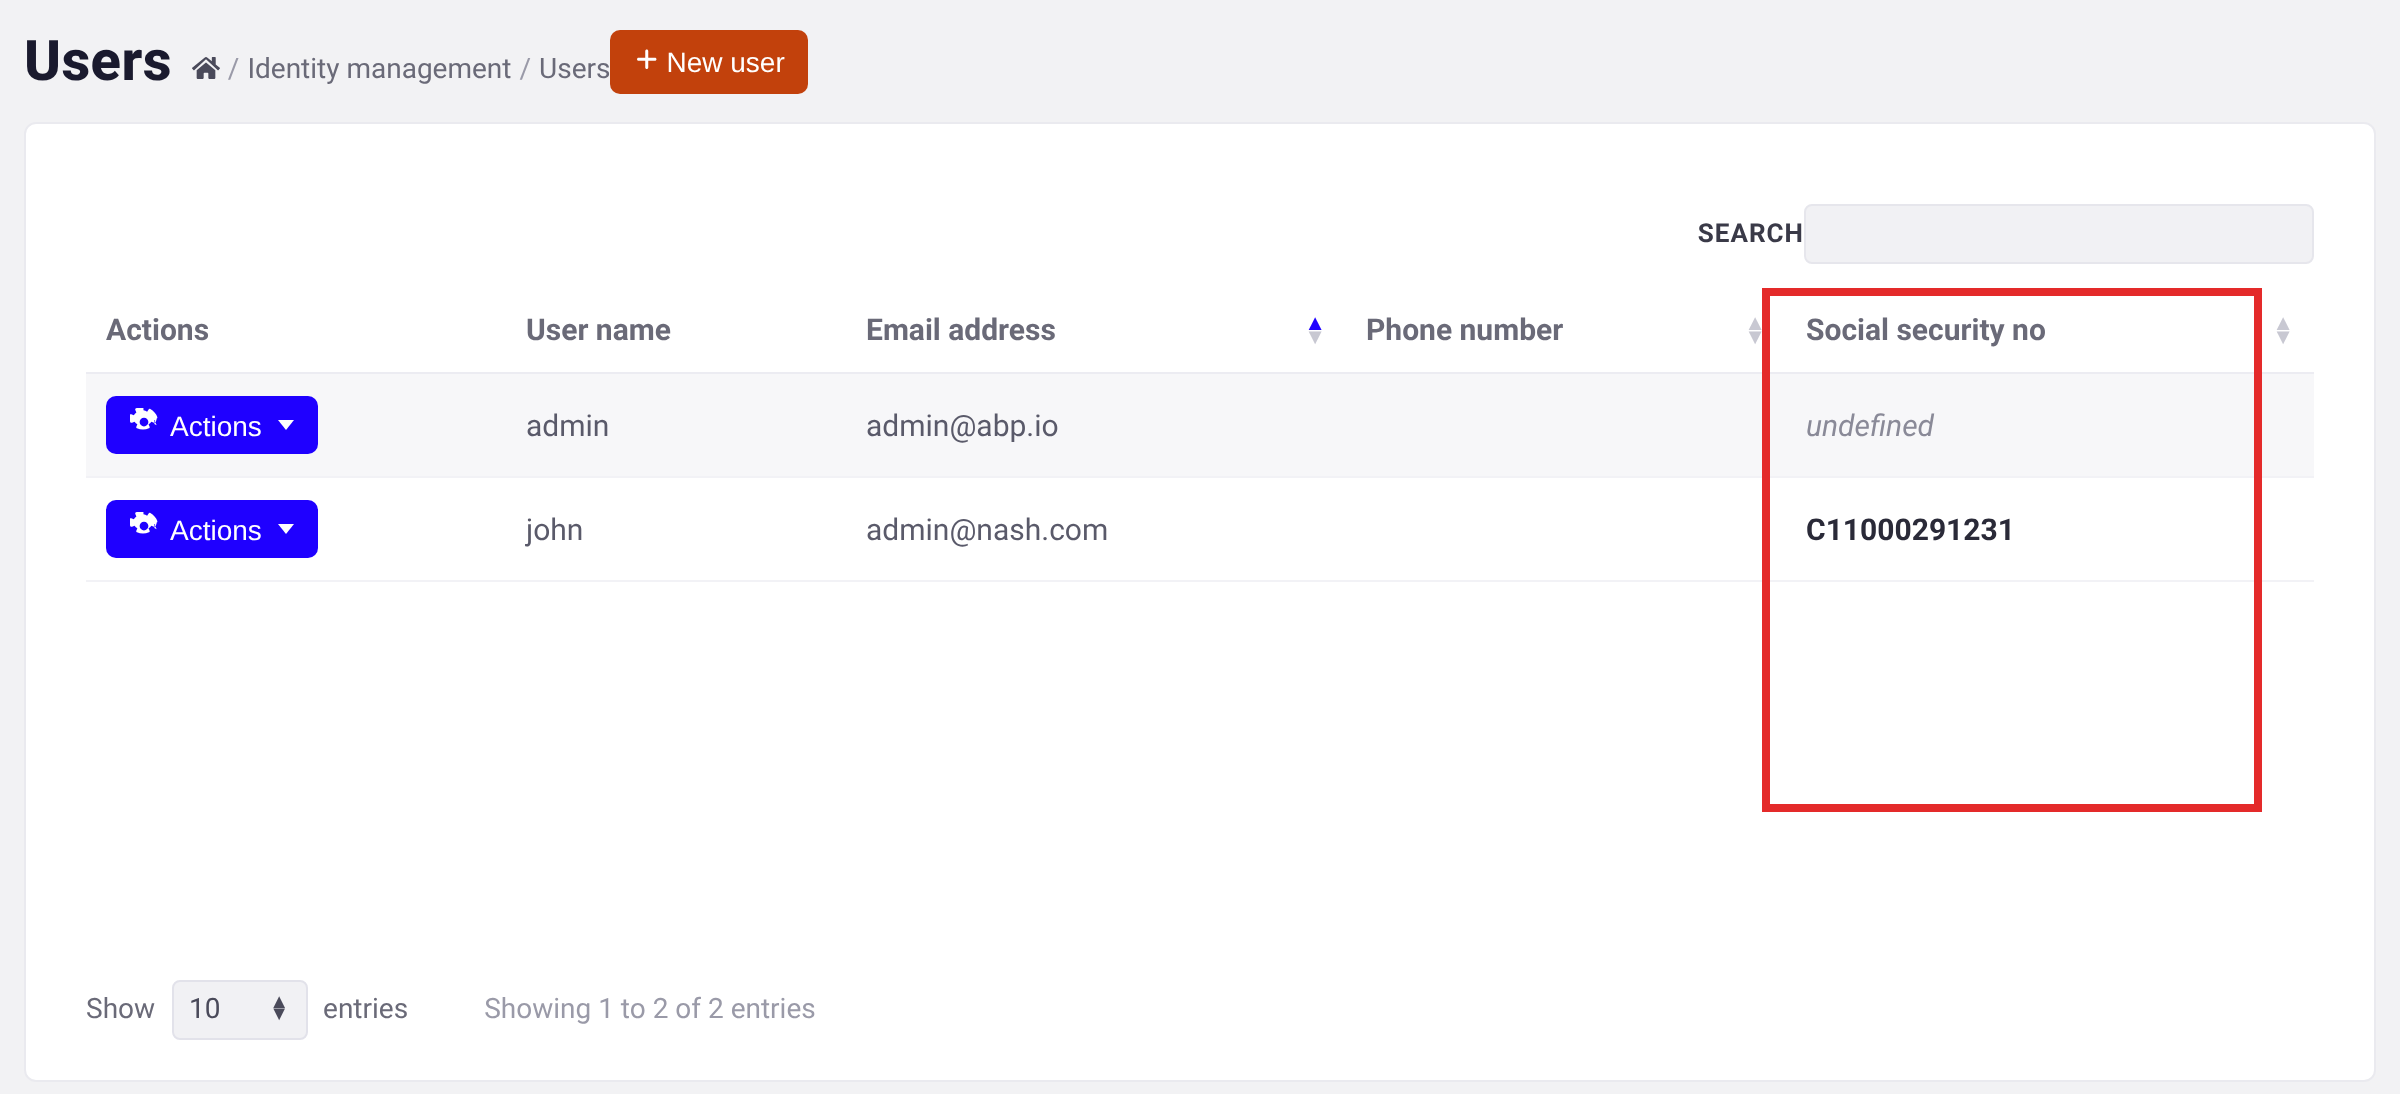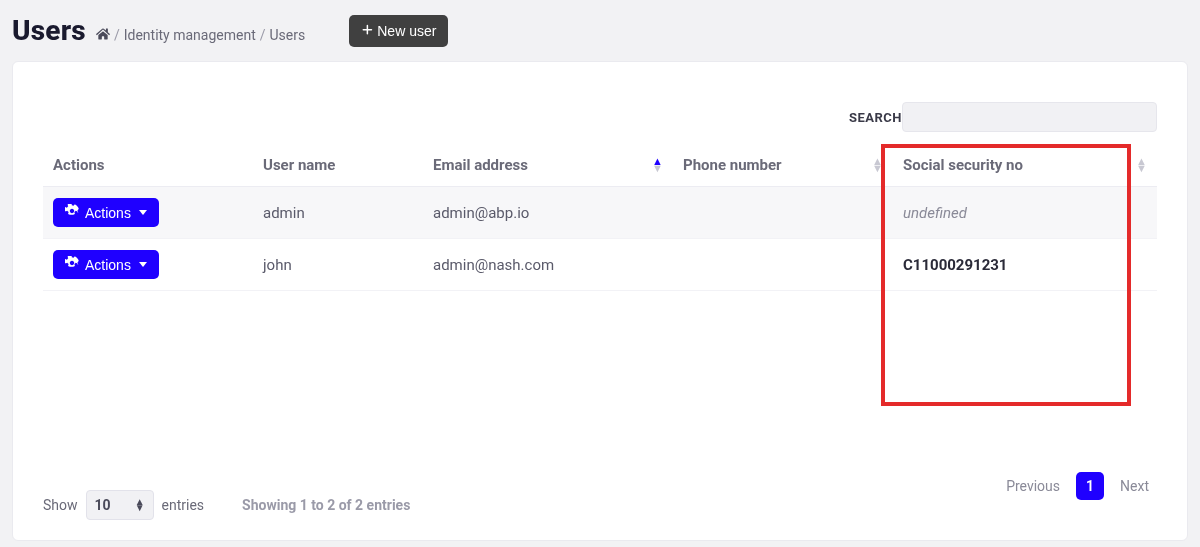--- a/index.html
+++ b/index.html
@@ -26,32 +26,31 @@
   .breadcrumb {
     font-size: 14px;
     color: #6a6a78;
     display: flex;
     align-items: center;
     gap: 4px;
   }
   .breadcrumb .home-icon svg { width: 14px; height: 14px; fill: #4a4a5a; position: relative; top:1px;}
   .breadcrumb .sep { color: #9a9aa8; }
   .btn-primary {
-    background: #404040;
+    background: #c2410c;
     color: #fff;
     border: none;
     border-radius: 5px;
     padding: 8px 12px;
     font-size: 14px;
     font-weight: 500;
     cursor: pointer;
     display: inline-flex;
     align-items: center;
     gap: 4px;
-    margin-left: 44px;
   }
   .btn-primary svg { width: 12px; height: 12px; fill: #fff; }
   .card {
     background: #fff;
     margin: 0 12px 12px 12px;
     border-radius: 6px;
     border: 1px solid #eaeaef;
     min-height: 480px;
     position: relative;
     display: flex;
@@ -158,31 +157,31 @@
     position: relative;
     width: 68px;
     height: 30px;
     background: #f1f1f4;
     border: 1px solid #e2e2ea;
     border-radius: 4px;
     display: flex;
     align-items: center;
     padding: 0 8px;
   }
-  .length-select-wrap .val { font-size: 14px; color: #4a4a5a; font-weight: bold; }
+  .length-select-wrap .val { font-size: 14px; color: #4a4a5a; }
   .length-select-wrap .spin {
     position: absolute;
     right: 8px;
     display: flex;
     flex-direction: column;
     line-height: 6px;
     font-size: 10px;
     color: #4a4a5a;
   }
-  .footer-info { color: #9a9aa8; margin-left: 30px; font-weight: bold; }
+  .footer-info { color: #9a9aa8; margin-left: 30px; }
   .pagination { display: flex; align-items: center; gap: 8px; }
   .page-link {
     padding: 6px 8px;
     color: #8a8a98;
     font-size: 14px;
     cursor: pointer;
   }
   .page-num {
     background: #1f00ff;
     color: #fff;
@@ -315,20 +314,15 @@
       <div class="length-select-wrap">
         <span class="val">10</span>
         <span class="spin">
             <span>▲</span>
             <span>▼</span>
           </span>
       </div>
       <span>entries</span>
       <span class="footer-info">Showing 1 to 2 of 2 entries</span>
     </div>
-    <div class="pagination">
-      <span class="page-link">Previous</span>
-      <span class="page-num">1</span>
-      <span class="page-link">Next</span>
-    </div>
   </div>
 
 </div>
 
 </body></html>

